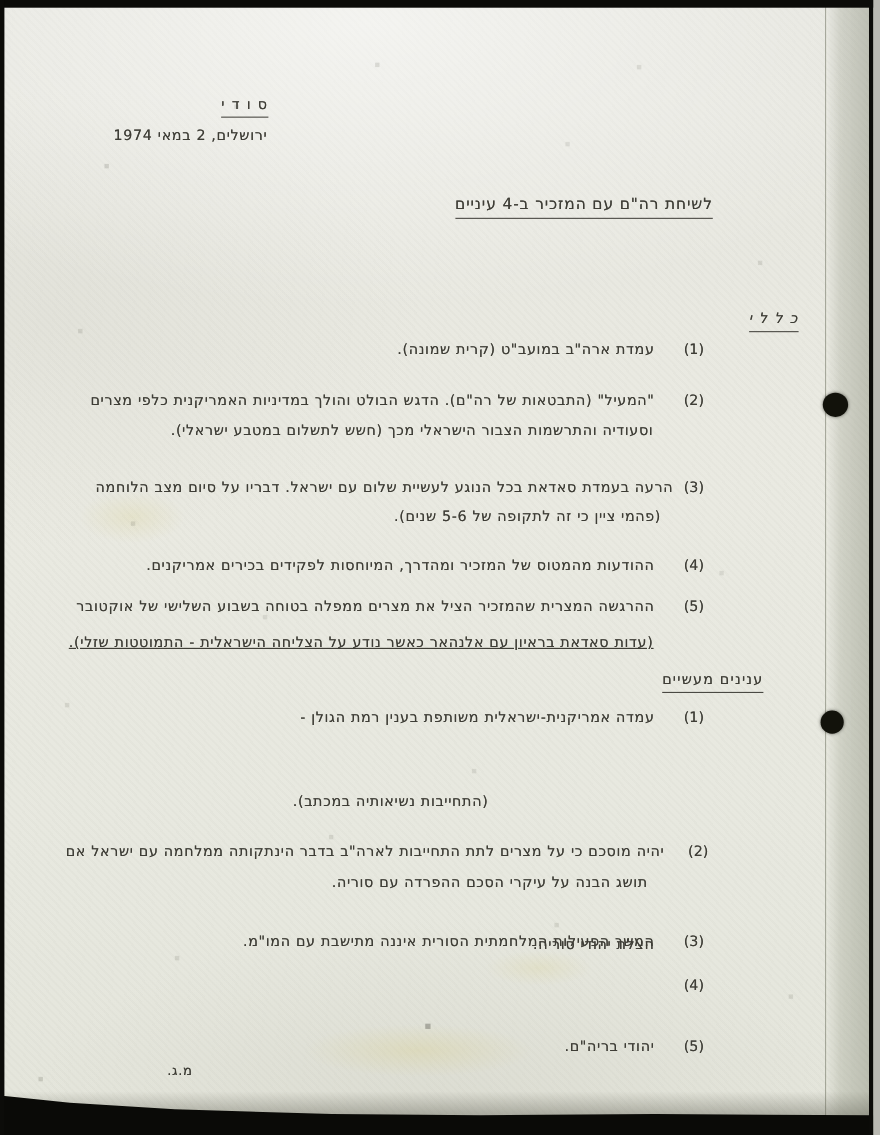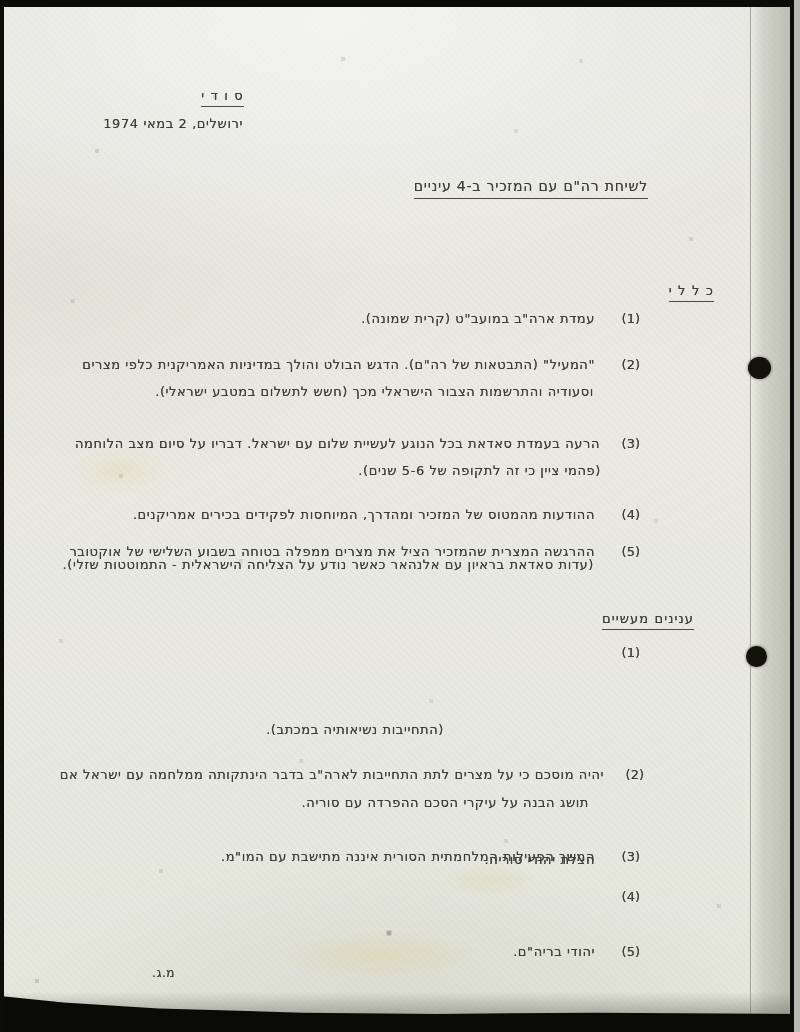--- a/index.html
+++ b/index.html
@@ -73,43 +73,44 @@
   <div class="blob b1"></div>
   <div class="blob b2"></div>
   <div class="blob b3"></div>
   <div class="speckles"></div>
   <div class="band-right"></div>
 
   <div class="t u spaced" style="top:88px;right:550px;">ס ו ד י</div>
   <div class="t" style="top:116px;right:551px;">ירושלים, 2 במאי 1974</div>
   <div class="t u title" style="top:178px;right:146px;">לשיחת רה"ם עם המזכיר ב-4 עיניים</div>
 
-  <div class="t u spaced" style="top:283px;right:80px;">כ ל ל י</div>
+  <div class="t u spaced" style="top:283px;right:68px;font-style:italic;">כ ל ל י</div>
 
   <div class="t num" style="top:311px;right:154px;">(1)</div>
   <div class="t" style="top:311px;right:199px;">עמדת ארה"ב במועב"ט (קרית שמונה).</div>
 
   <div class="t num" style="top:357px;right:154px;">(2)</div>
   <div class="t" style="top:357px;right:199px;">"המעיל" (התבטאות של רה"ם). הדגש הבולט והולך במדיניות האמריקנית כלפי מצרים</div>
   <div class="t" style="top:384px;right:200px;">וסעודיה והתרשמות הצבור הישראלי מכך (חשש לתשלום במטבע ישראלי).</div>
 
   <div class="t num" style="top:436px;right:154px;">(3)</div>
-  <div class="t" style="top:436px;right:194px;margin-left:28px;">הרעה בעמדת סאדאת בכל הנוגע לעשיית שלום עם ישראל. דבריו על סיום מצב הלוחמה</div>
+  <div class="t" style="top:436px;right:182px;margin-left:28px;">הרעה בעמדת סאדאת בכל הנוגע לעשיית שלום עם ישראל. דבריו על סיום מצב הלוחמה</div>
   <div class="t" style="top:463px;right:193px;">(פהמי ציין כי זה לתקופה של 5-6 שנים).</div>
 
   <div class="t num" style="top:507px;right:154px;">(4)</div>
   <div class="t" style="top:507px;right:199px;">ההודעות מהמטוס של המזכיר ומהדרך, המיוחסות לפקידים בכירים אמריקנים.</div>
 
   <div class="t num" style="top:544px;right:154px;">(5)</div>
   <div class="t" style="top:544px;right:199px;">ההרגשה המצרית שהמזכיר הציל את מצרים ממפלה בטוחה בשבוע השלישי של אוקטובר</div>
-  <div class="t" style="top:557px;right:200px;">(עדות סאדאת בראיון עם אלנהאר כאשר נודע על הצליחה הישראלית - התמוטטות שזלי).</div>
+  <div class="t" style="top:577px;right:200px;text-decoration:underline;">(עדות סאדאת בראיון עם אלנהאר כאשר נודע על הצליחה הישראלית - התמוטטות שזלי).</div>
 
   <div class="t u" style="top:611px;right:100px;letter-spacing:1.1px;">ענינים מעשיים</div>
 
   <div class="t num" style="top:645px;right:154px;">(1)</div>
+  <div class="t" style="top:645px;right:199px;">עמדה אמריקנית-ישראלית משותפת בענין רמת הגולן -</div>
   <div class="t" style="top:722px;right:350px;">(התחייבות נשיאותיה במכתב).</div>
 
   <div class="t num" style="top:767px;right:150px;">(2)</div>
   <div class="t" style="top:767px;right:190px;">יהיה מוסכם כי על מצרים לתת התחייבות לארה"ב בדבר הינתקותה ממלחמה עם ישראל אם</div>
   <div class="t" style="top:795px;right:205px;">תושג הבנה על עיקרי הסכם ההפרדה עם סוריה.</div>
 
   <div class="t num" style="top:849px;right:154px;">(3)</div>
   <div class="t" style="top:849px;right:199px;">המשך הפעילות המלחמתית הסורית איננה מתישבת עם המו"מ.</div>
 
   <div class="t num" style="top:889px;right:154px;">(4)</div>

